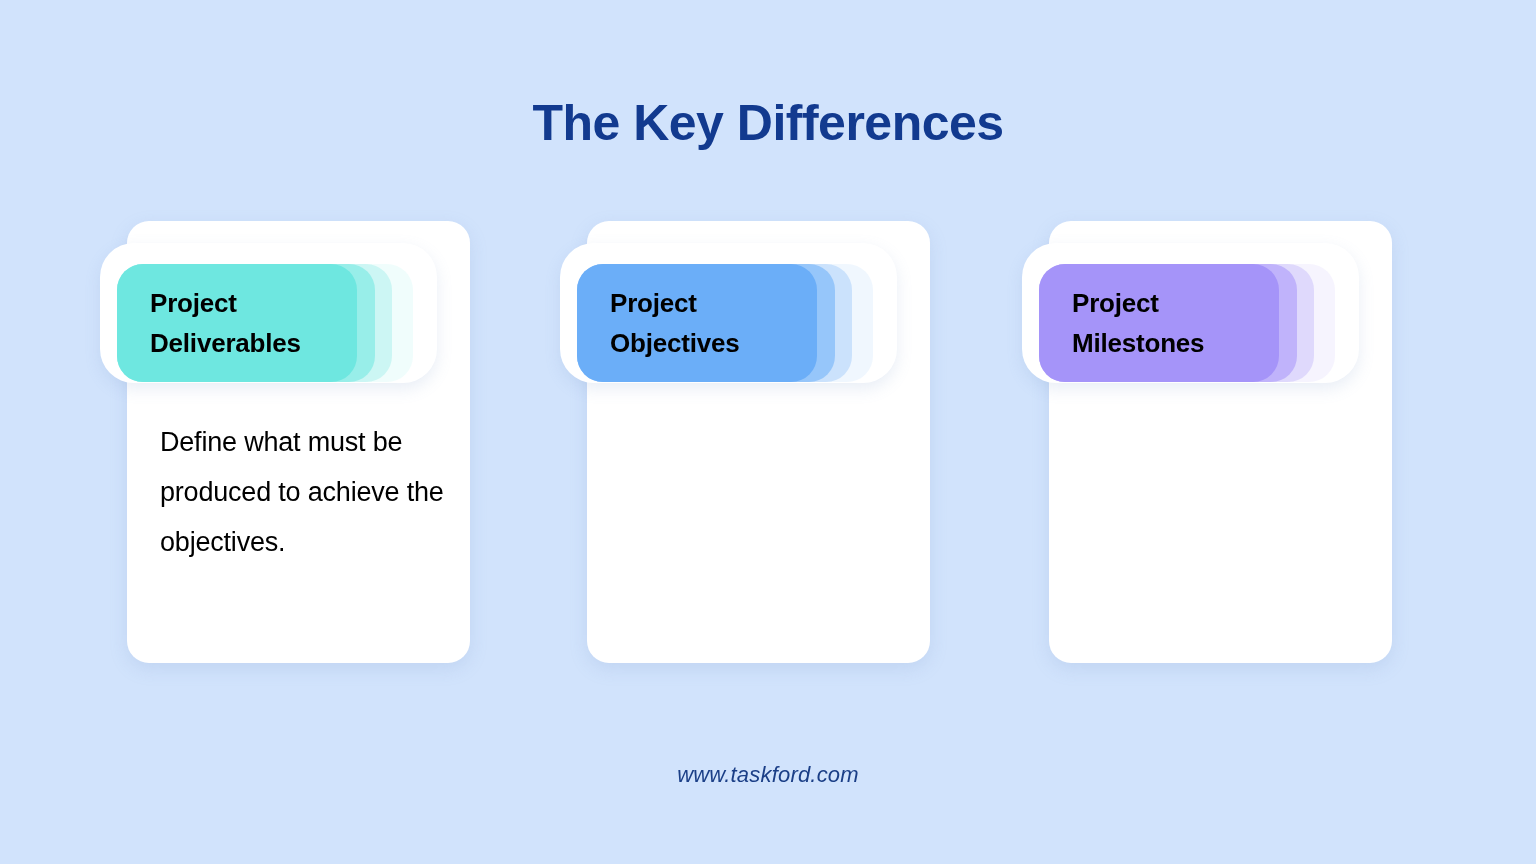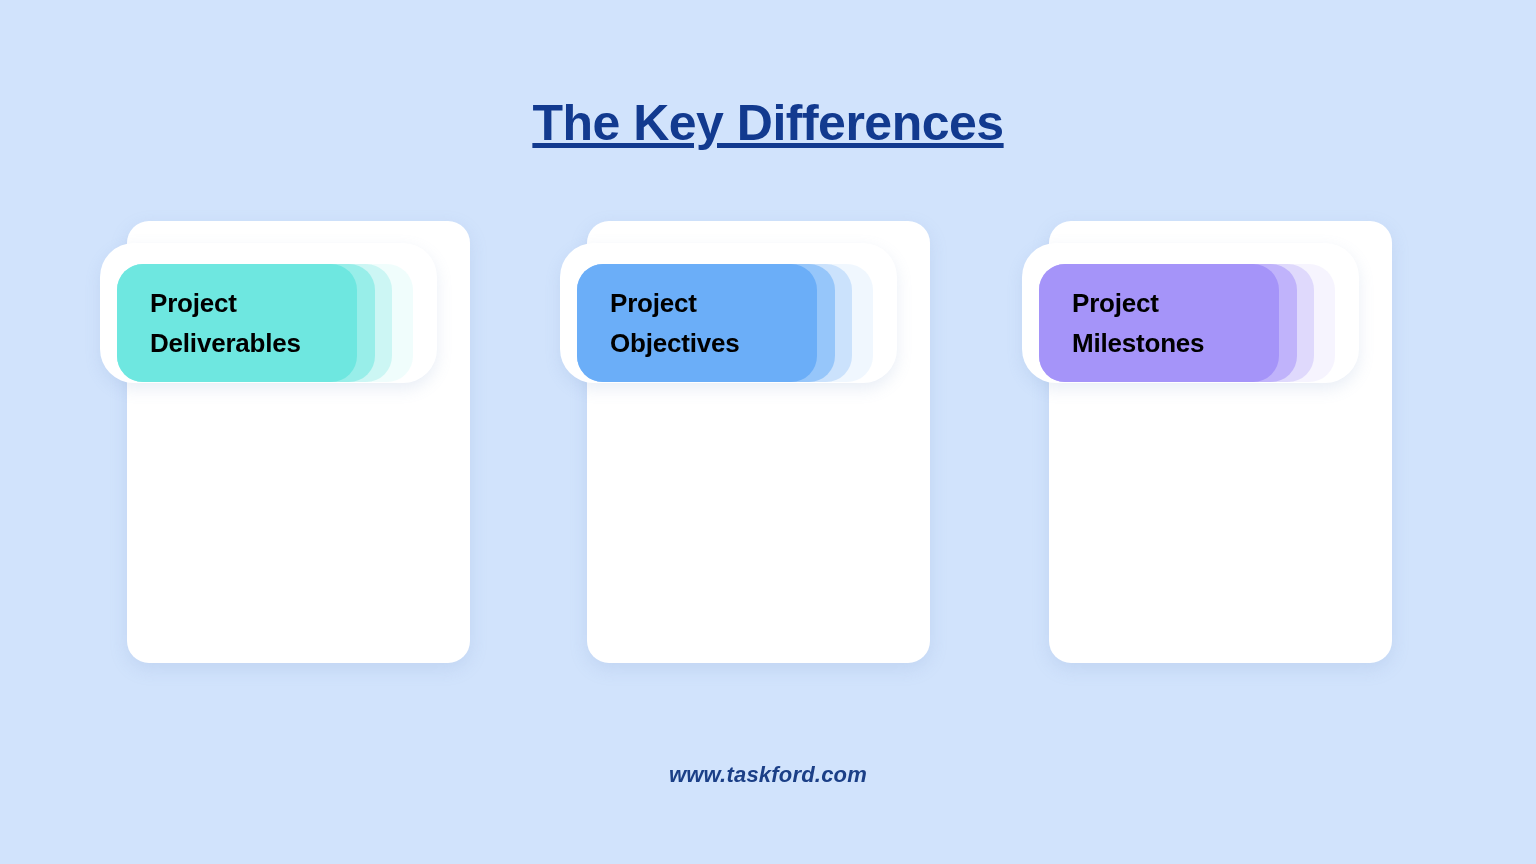--- a/index.html
+++ b/index.html
@@ -123,43 +123,44 @@
     letter-spacing:-0.2px;
   }
 
   
   .footer-url {
     position:absolute;
     top:762px; left:0; right:0;
     text-align:center;
     font-size:22px;
     font-style:italic;
-    font-weight:bold;
+    font-weight:normal;
     color:#1b3f87;
     letter-spacing:0.2px;
   }
 </style>
 </head>
 <body style="background: rgb(209, 227, 252);">
 
-<div class="page-title" style="color: rgb(18, 58, 143); text-decoration: underline;">The Key Differences</div>
+<div class="page-title" style="color: rgb(18, 58, 143);">The Key Differences</div>
 
 <div class="cards">
 
   <div class="card c0">
     <div class="card-body"></div>
     <div class="pill-group">
       <div class="pill-halo"></div>
       <div class="pill-layer l3" style="background: rgba(110, 231, 224, 0.1);"></div>
       <div class="pill-layer l2" style="background: rgba(110, 231, 224, 0.28);"></div>
       <div class="pill-layer l1" style="background: rgba(110, 231, 224, 0.55);"></div>
       <div class="pill-layer l0" style="background: rgb(110, 231, 224);"></div>
       <div class="pill-title">Project
 Deliverables</div>
     </div>
+    <div class="card-text">Define what must be produced to achieve the objectives.</div>
   </div>
 
   <div class="card c1">
     <div class="card-body"></div>
     <div class="pill-group">
       <div class="pill-halo"></div>
       <div class="pill-layer l3" style="background: rgba(107, 174, 248, 0.1);"></div>
       <div class="pill-layer l2" style="background: rgba(107, 174, 248, 0.28);"></div>
       <div class="pill-layer l1" style="background: rgba(107, 174, 248, 0.55);"></div>
       <div class="pill-layer l0" style="background: rgb(107, 174, 248);"></div>

